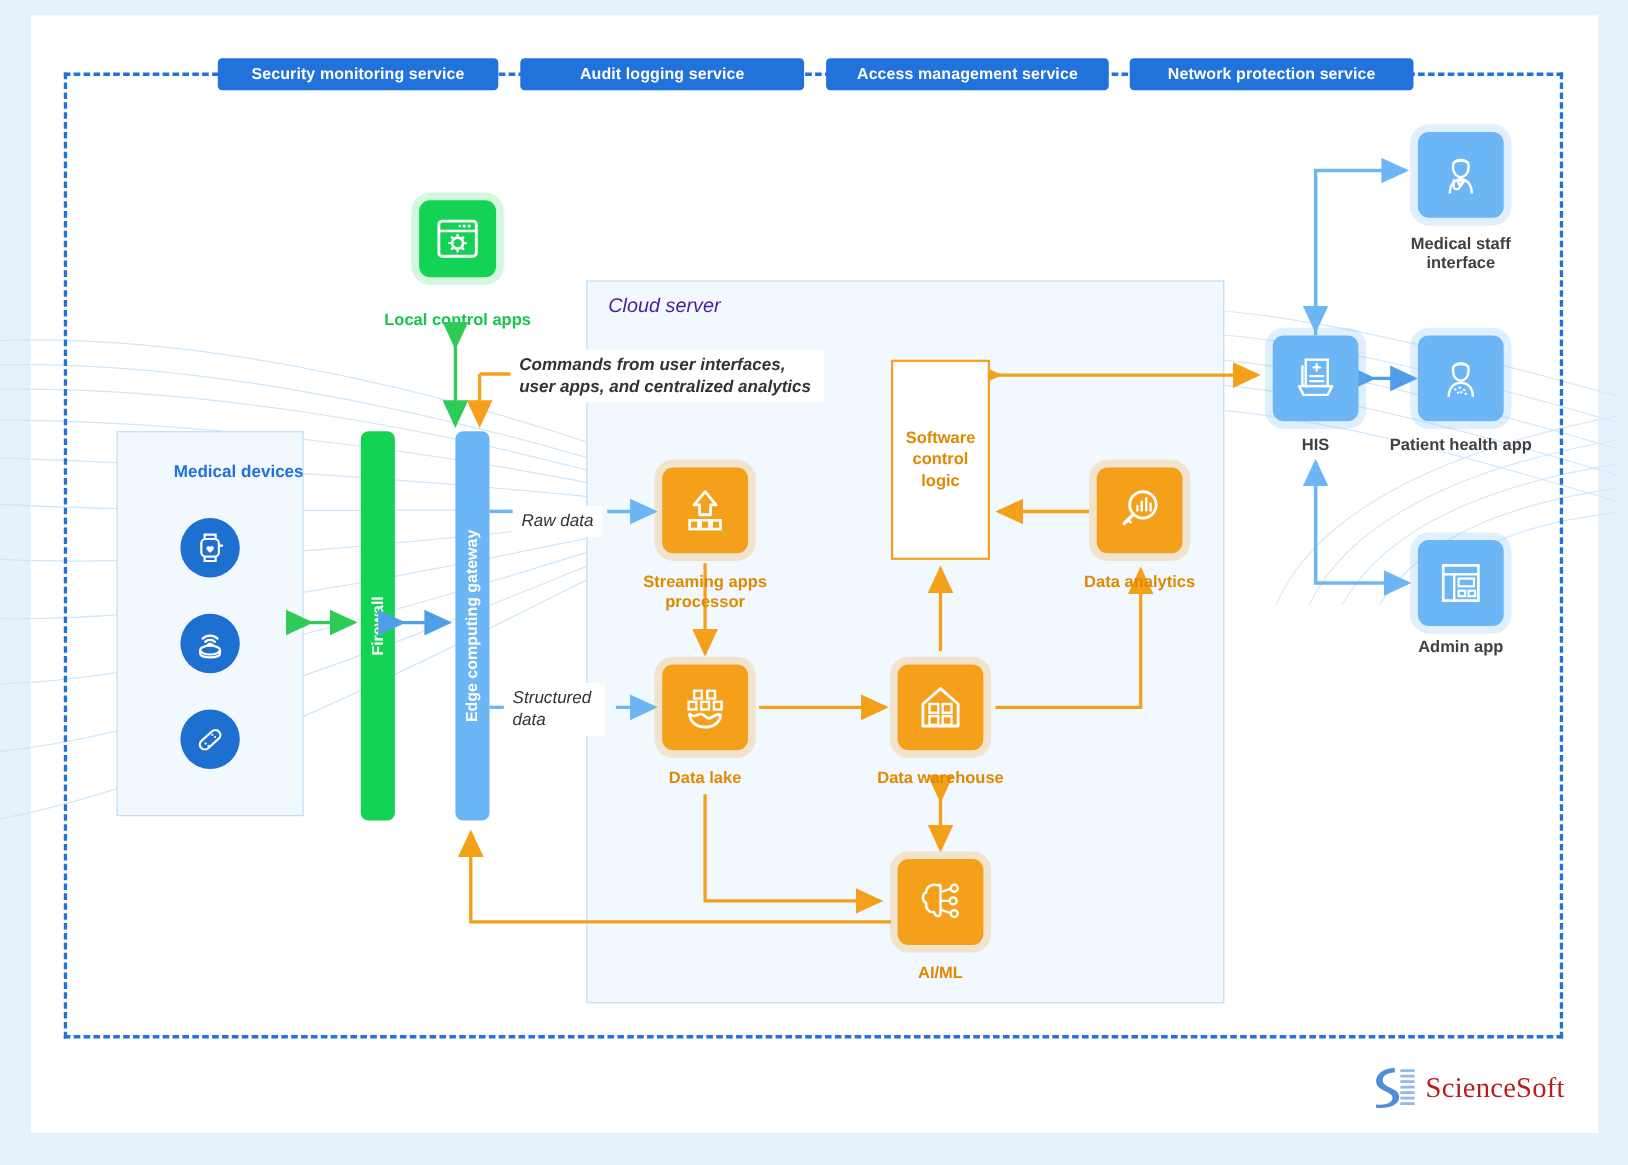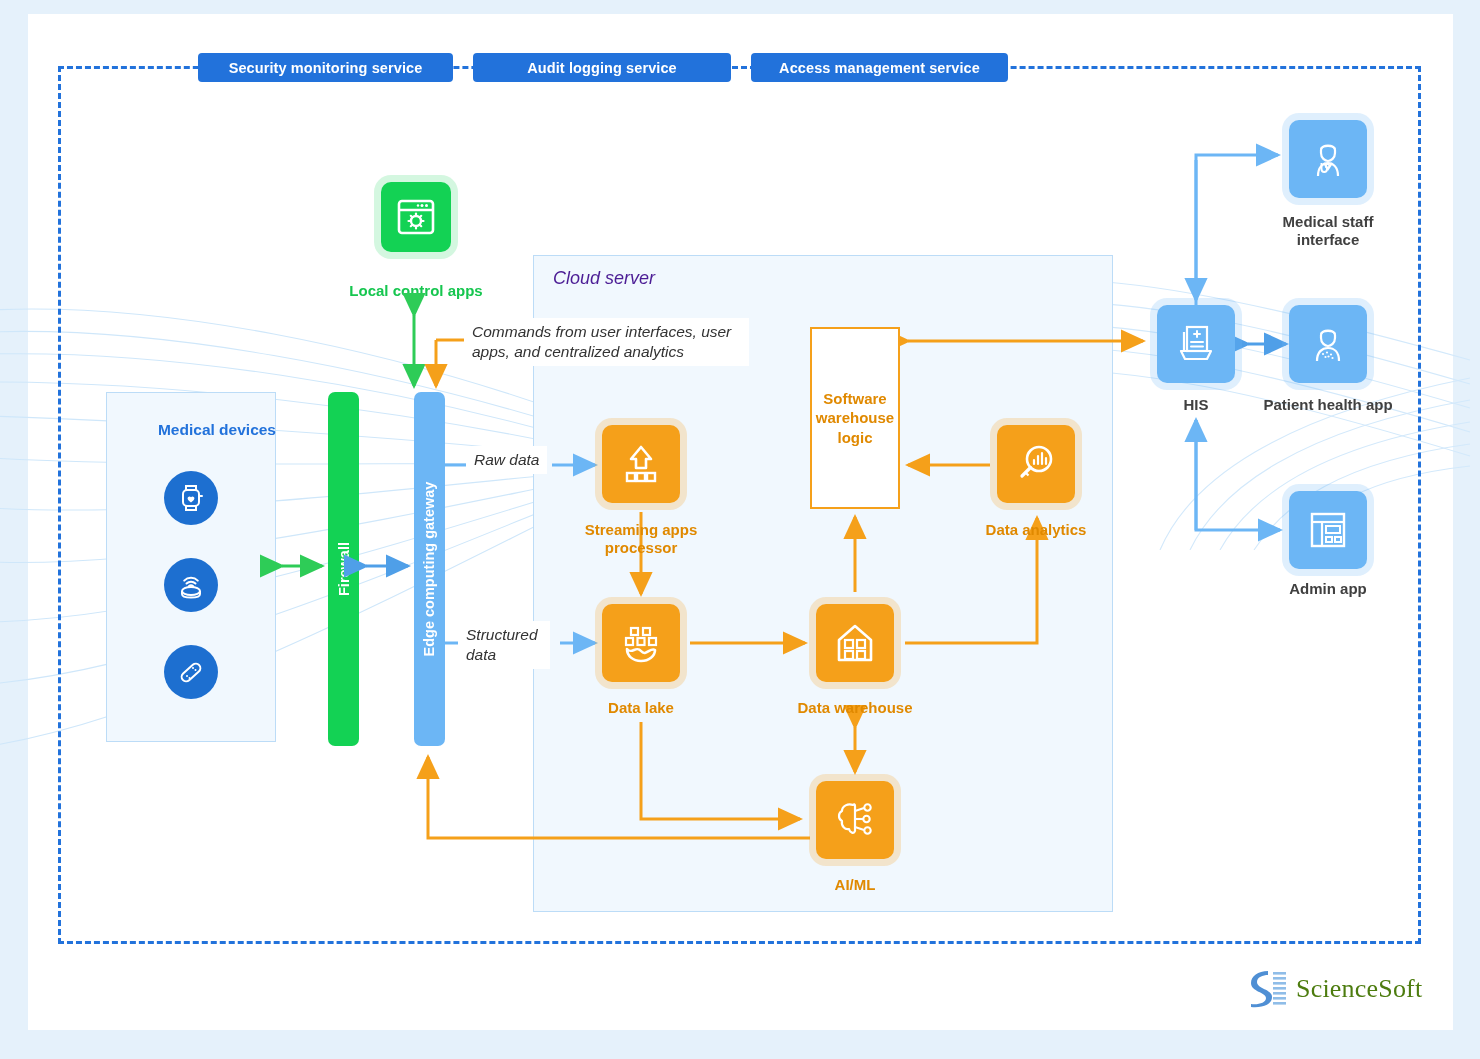--- a/index.html
+++ b/index.html
@@ -80,27 +80,27 @@
     border:2px solid #f5a01a;background:#fff;box-sizing:border-box;
     display:flex;align-items:center;justify-content:center;text-align:center;
     color:#e08900;font-size:15px;font-weight:bold;line-height:1.3;
   }
 
   
   .note{
     background:#fff;color:#333;font-style:italic;font-size:15.5px;
     padding:4px 8px;box-sizing:border-box;line-height:1.3;
   }
-  #note-commands{left:464px;top:318px;width:285px;}
-  #note-raw{left:466px;top:446px;font-style:italic;}
+  #note-commands{left:464px;top:318px;width:285px;font-weight:bold;}
+  #note-raw{left:466px;top:460px;font-style:italic;}
   #note-struct{left:458px;top:621px;width:92px;}
 
   
   #logo{left:1248px;top:968px;display:flex;align-items:center;gap:8px;}
-  #logo-text{font-size:26px;color:#4d7c0f;font-family:"Liberation Serif",serif;letter-spacing:.2px;}
+  #logo-text{font-size:26px;color:#b91c1c;font-family:"Liberation Serif",serif;letter-spacing:.2px;}
   svg{display:block;}
 </style>
 </head>
 <body>
 
 <div id="card"></div>
 
 <div id="stage">
 
   <svg class="abs" style="left:0;top:250px;width:700px;height:520px" viewBox="0 0 700 520">
@@ -135,20 +135,21 @@
       <path d="M250,300 C278,260 322,228 430,216"></path>
     </g>
   </svg>
 
   <div class="abs" id="sec-frame"></div>
 
   <div class="abs" id="chip-row">
     <div class="chip abs" style="left:198px;top:0;width:255px">Security monitoring service</div>
     <div class="chip abs" style="left:473px;top:0;width:258px">Audit logging service</div>
     <div class="chip abs" style="left:751px;top:0;width:257px">Access management service</div>
+    <div class="chip abs" style="left:1027px;top:0;width:258px">Network protection service</div>
   </div>
 
   <div class="tile green abs" style="left:381px;top:182px;width:70px;height:70px">
     <svg width="42" height="42" viewBox="0 0 42 42">
       <rect x="4" y="5" width="34" height="32" rx="3" fill="none" stroke="#fff" stroke-width="2.6"></rect>
       <line x1="4" y1="14" x2="38" y2="14" stroke="#fff" stroke-width="2.4"></line>
       <circle cx="27" cy="9.5" r="1.5" fill="#fff"></circle>
         <circle cx="31.5" cy="9.5" r="1.5" fill="#fff"></circle>
       <circle cx="23" cy="9.5" r="1.2" fill="#fff"></circle>
       <circle cx="21" cy="25" r="5" fill="none" stroke="#fff" stroke-width="2.4"></circle>
@@ -328,21 +329,21 @@
         <line x1="21" y1="23" x2="21" y2="19"></line>
         <line x1="25" y1="23" x2="25" y2="15"></line>
         <line x1="29" y1="23" x2="29" y2="12"></line>
         <line x1="33" y1="23" x2="33" y2="17"></line>
       </g>
     </svg>
   </div>
   <div class="cap orange" style="left:956px;top:521px;width:160px">Data analytics</div>
 
   <div class="abs" id="sbl">
-    <span>Software warehouse logic</span>
+    <span>Software control logic</span>
   </div>
 
   <div class="note abs" id="note-commands">Commands from user interfaces, user apps, and centralized analytics</div>
   <div class="note abs" id="note-raw">Raw data</div>
   <div class="note abs" id="note-struct">Structured data</div>
 
   <div class="tile blue abs" style="left:1289px;top:120px;width:78px;height:78px">
     <svg width="46" height="46" viewBox="0 0 46 46">
       <path d="M16 14 C16 8 30 8 30 14 L30 17 C30 22 26 25 23 25 C20 25 16 22 16 17 Z" fill="none" stroke="#fff" stroke-width="2.2"></path>
       <path d="M16 13 C18 9 28 9 30 13" fill="none" stroke="#fff" stroke-width="2.2"></path>

